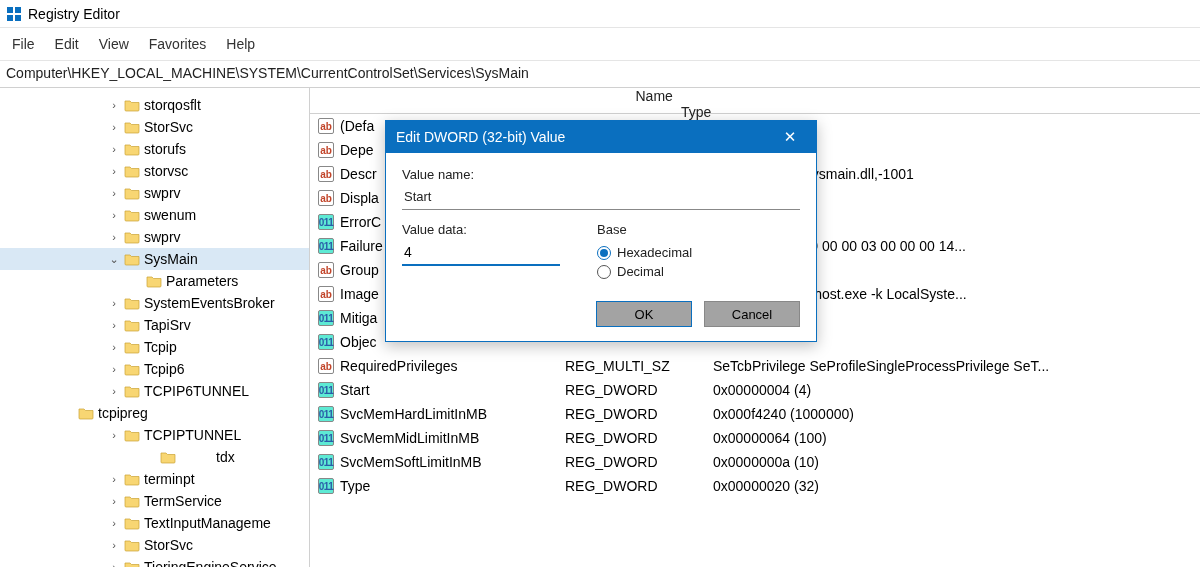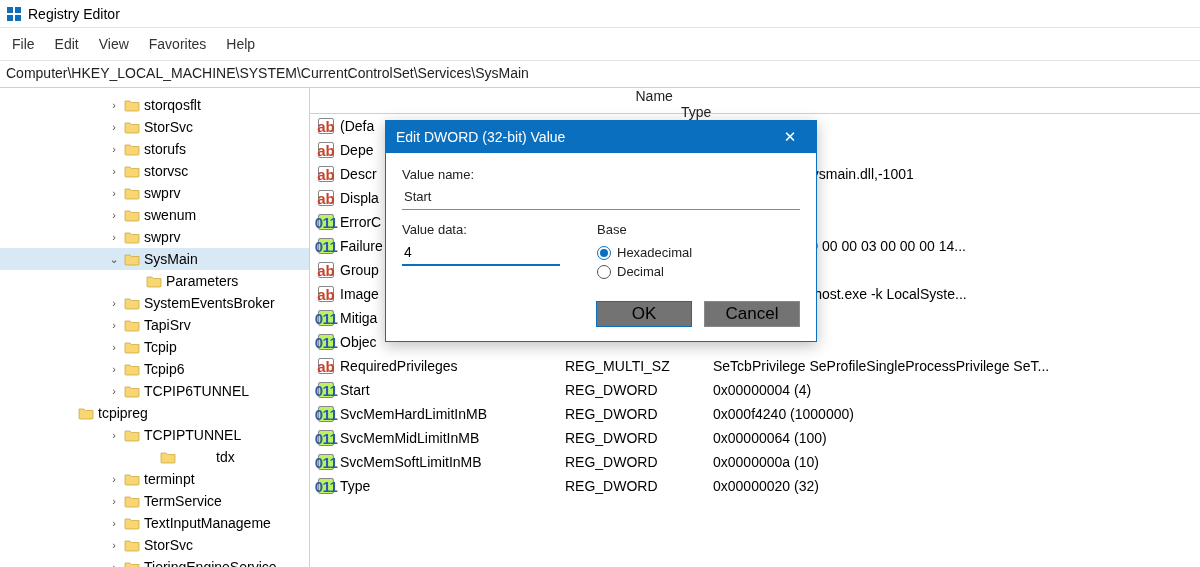--- a/index.html
+++ b/index.html
@@ -15,43 +15,43 @@
   .tw{ display:inline-flex; align-items:center; justify-content:center; width:16px; color:#555; font-size:11px;}
   .folder{ width:16px; height:14px; margin:0 4px 0 2px;}
   .folder svg{ width:16px; height:14px; display:block;}
   .sel{ background:#d9e8f5;}
   .list{ flex:1; padding:0; position:relative;}
   .list-head{ display:flex; border-bottom:1px solid #d0d0d0; height:26px; align-items:center; color:#222;flex-direction:column;}
   .col-name{ width:255px; padding-left:8px;}
   .col-type{ width:148px;}
   .col-data{ flex:1;}
   .lrow{ display:flex; align-items:center; height:24px;}
-  .vicon{ width:16px; height:16px; margin:0 6px 0 8px; display:flex; align-items:center; justify-content:center; font-size:15px; font-weight:bold; border:1px solid #888; border-radius:2px;}
+  .vicon{ width:16px; height:16px; margin:0 6px 0 8px; display:flex; align-items:center; justify-content:center; font-size:10px; font-weight:bold; border:1px solid #888; border-radius:2px;}
   .vstr{ background:#fff; color:#c2452a;}
-  .vbin{ background:#bef264; color:#2a5da8; letter-spacing:-0.5px;}
+  .vbin{ background:#5eead4; color:#2a5da8; letter-spacing:-0.5px;}
   .rn{ width:225px; white-space:nowrap; overflow:hidden;}
   .rt{ width:148px; white-space:nowrap; overflow:hidden;}
   .rd{ flex:1; white-space:nowrap; overflow:hidden; padding-right:10px;}
   
   .dialog{ position:absolute; left:385px; top:120px; width:432px; background:#fff; border:1px solid #0a6fbf; box-shadow:0 4px 14px rgba(0,0,0,0.25);}
   .dlg-title{ height:32px; background:#0a6fbf; color:#fff; display:flex; align-items:center; padding:0 10px; font-size:14px;}
   .dlg-close{ margin-left:auto; width:32px; text-align:center; font-size:15px;}
   .dlg-body{ padding:10px 16px 8px 16px; font-size:13px; color:#222;}
   .dlg-label{ margin:4px 0 4px 0;}
   .ro-field{ border-bottom:1px solid #888; padding:3px 2px 5px 2px; margin-bottom:8px;}
   .dlg-row{ display:flex; gap:30px;}
   .vd-col{ flex:0 0 165px;}
   .vd-input{ width:158px; border:none; border-bottom:2px solid #0a6fbf; padding:3px 2px 4px 2px; font-size:14px; outline:none;}
   .base-col fieldset{ border:none; padding:0; margin:0;}
   .radio-row{ display:flex; align-items:center; gap:6px; margin:4px 0;}
   .radio{ width:14px; height:14px; border:1px solid #555; border-radius:50%; display:flex; align-items:center; justify-content:center;}
   .radio.on{ border-color:#0a6fbf;}
   .radio.on::after{ content:""; width:8px; height:8px; background:#0a6fbf; border-radius:50%;}
   .dlg-buttons{ display:flex; justify-content:flex-end; gap:12px; padding:10px 16px 14px 16px;}
-  .btn{ width:96px; height:26px; border:1px solid #888; background:#737373; display:flex; align-items:center; justify-content:center; font-size:17px;}
+  .btn{ width:96px; height:26px; border:1px solid #888; background:#a3a3a3; display:flex; align-items:center; justify-content:center; font-size:13px;}
   .btn.primary{ border:1px solid #0a6fbf;}
 </style>
 </head>
 <body>
 
 <div class="titlebar">
   <svg class="logo" viewBox="0 0 16 16">
       <rect x="1" y="1" width="6" height="6"></rect>
       <rect x="9" y="1" width="6" height="6"></rect>
       <rect x="1" y="9" width="6" height="6"></rect>

